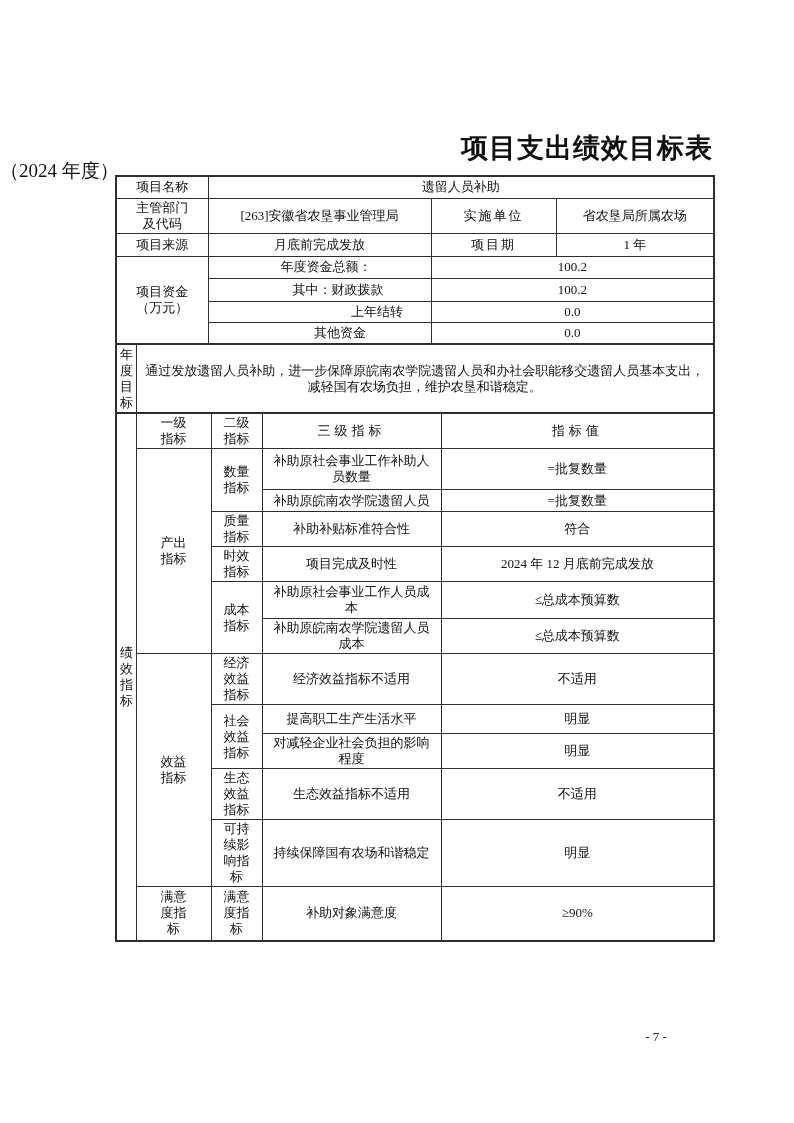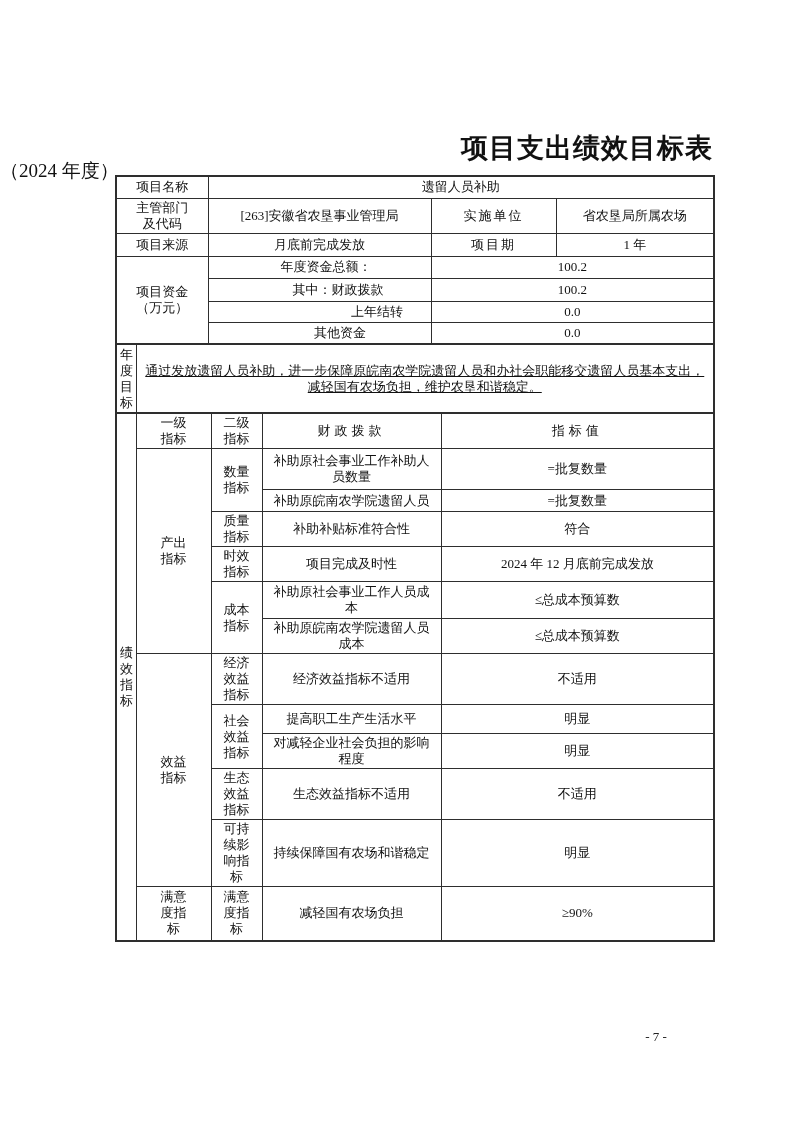--- a/index.html
+++ b/index.html
@@ -32,21 +32,21 @@
     overflow:hidden;
   }
   .pre { white-space:pre-line; }
   .left { text-align:left; }
   .ls4 { letter-spacing:4px; }
   .ls2 { letter-spacing:2px; }
   .vcell { white-space:pre-line; padding:0; line-height:16px; }
   .vcell-perf { white-space:pre-line; padding:0; line-height:22px; }
   .goal-text {
     text-align:justify; vertical-align:middle;
-    padding:6px 12px 6px 11px; line-height:21px;text-decoration:underline;
+    padding:6px 12px 6px 11px; line-height:21px;
   }
   .page-footer {
     position:absolute; top:1029px; left:616px; width:80px;
     text-align:center; font-size:13px; color:#222;
   }
 </style>
 </head>
 <body>
 
 <div class="page-title">项目支出绩效目标表</div>
@@ -127,21 +127,21 @@
     <tbody>
         <tr style="height:33px">
       <td rowspan="13" class="vcell-perf">绩
 效
 指
 标</td>
       <td class="pre">一级
 指标</td>
       <td class="pre">二级
 指标</td>
-      <td class="ls4">财政拨款</td>
+      <td class="ls4">三级指标</td>
       <td class="ls4">指标值</td>
     </tr>
     <tr style="height:41px">
       <td rowspan="6" class="pre">产出
 指标</td>
       <td rowspan="2" class="pre">数量
 指标</td>
       <td class="pre">补助原社会事业工作补助人
 员数量</td>
       <td>=批复数量</td>
@@ -210,20 +210,20 @@
       <td class="pre">持续保障国有农场和谐稳定</td>
       <td>明显</td>
     </tr>
     <tr style="height:54px">
       <td class="pre">满意
 度指
 标</td>
       <td class="pre">满意
 度指
 标</td>
-      <td class="pre">减轻国有农场负担</td>
+      <td class="pre">补助对象满意度</td>
       <td>≥90%</td>
     </tr>
   </tbody>
     </table>
 </div>
 
 <div class="page-footer">- 7 -</div>
 
 </body></html>

